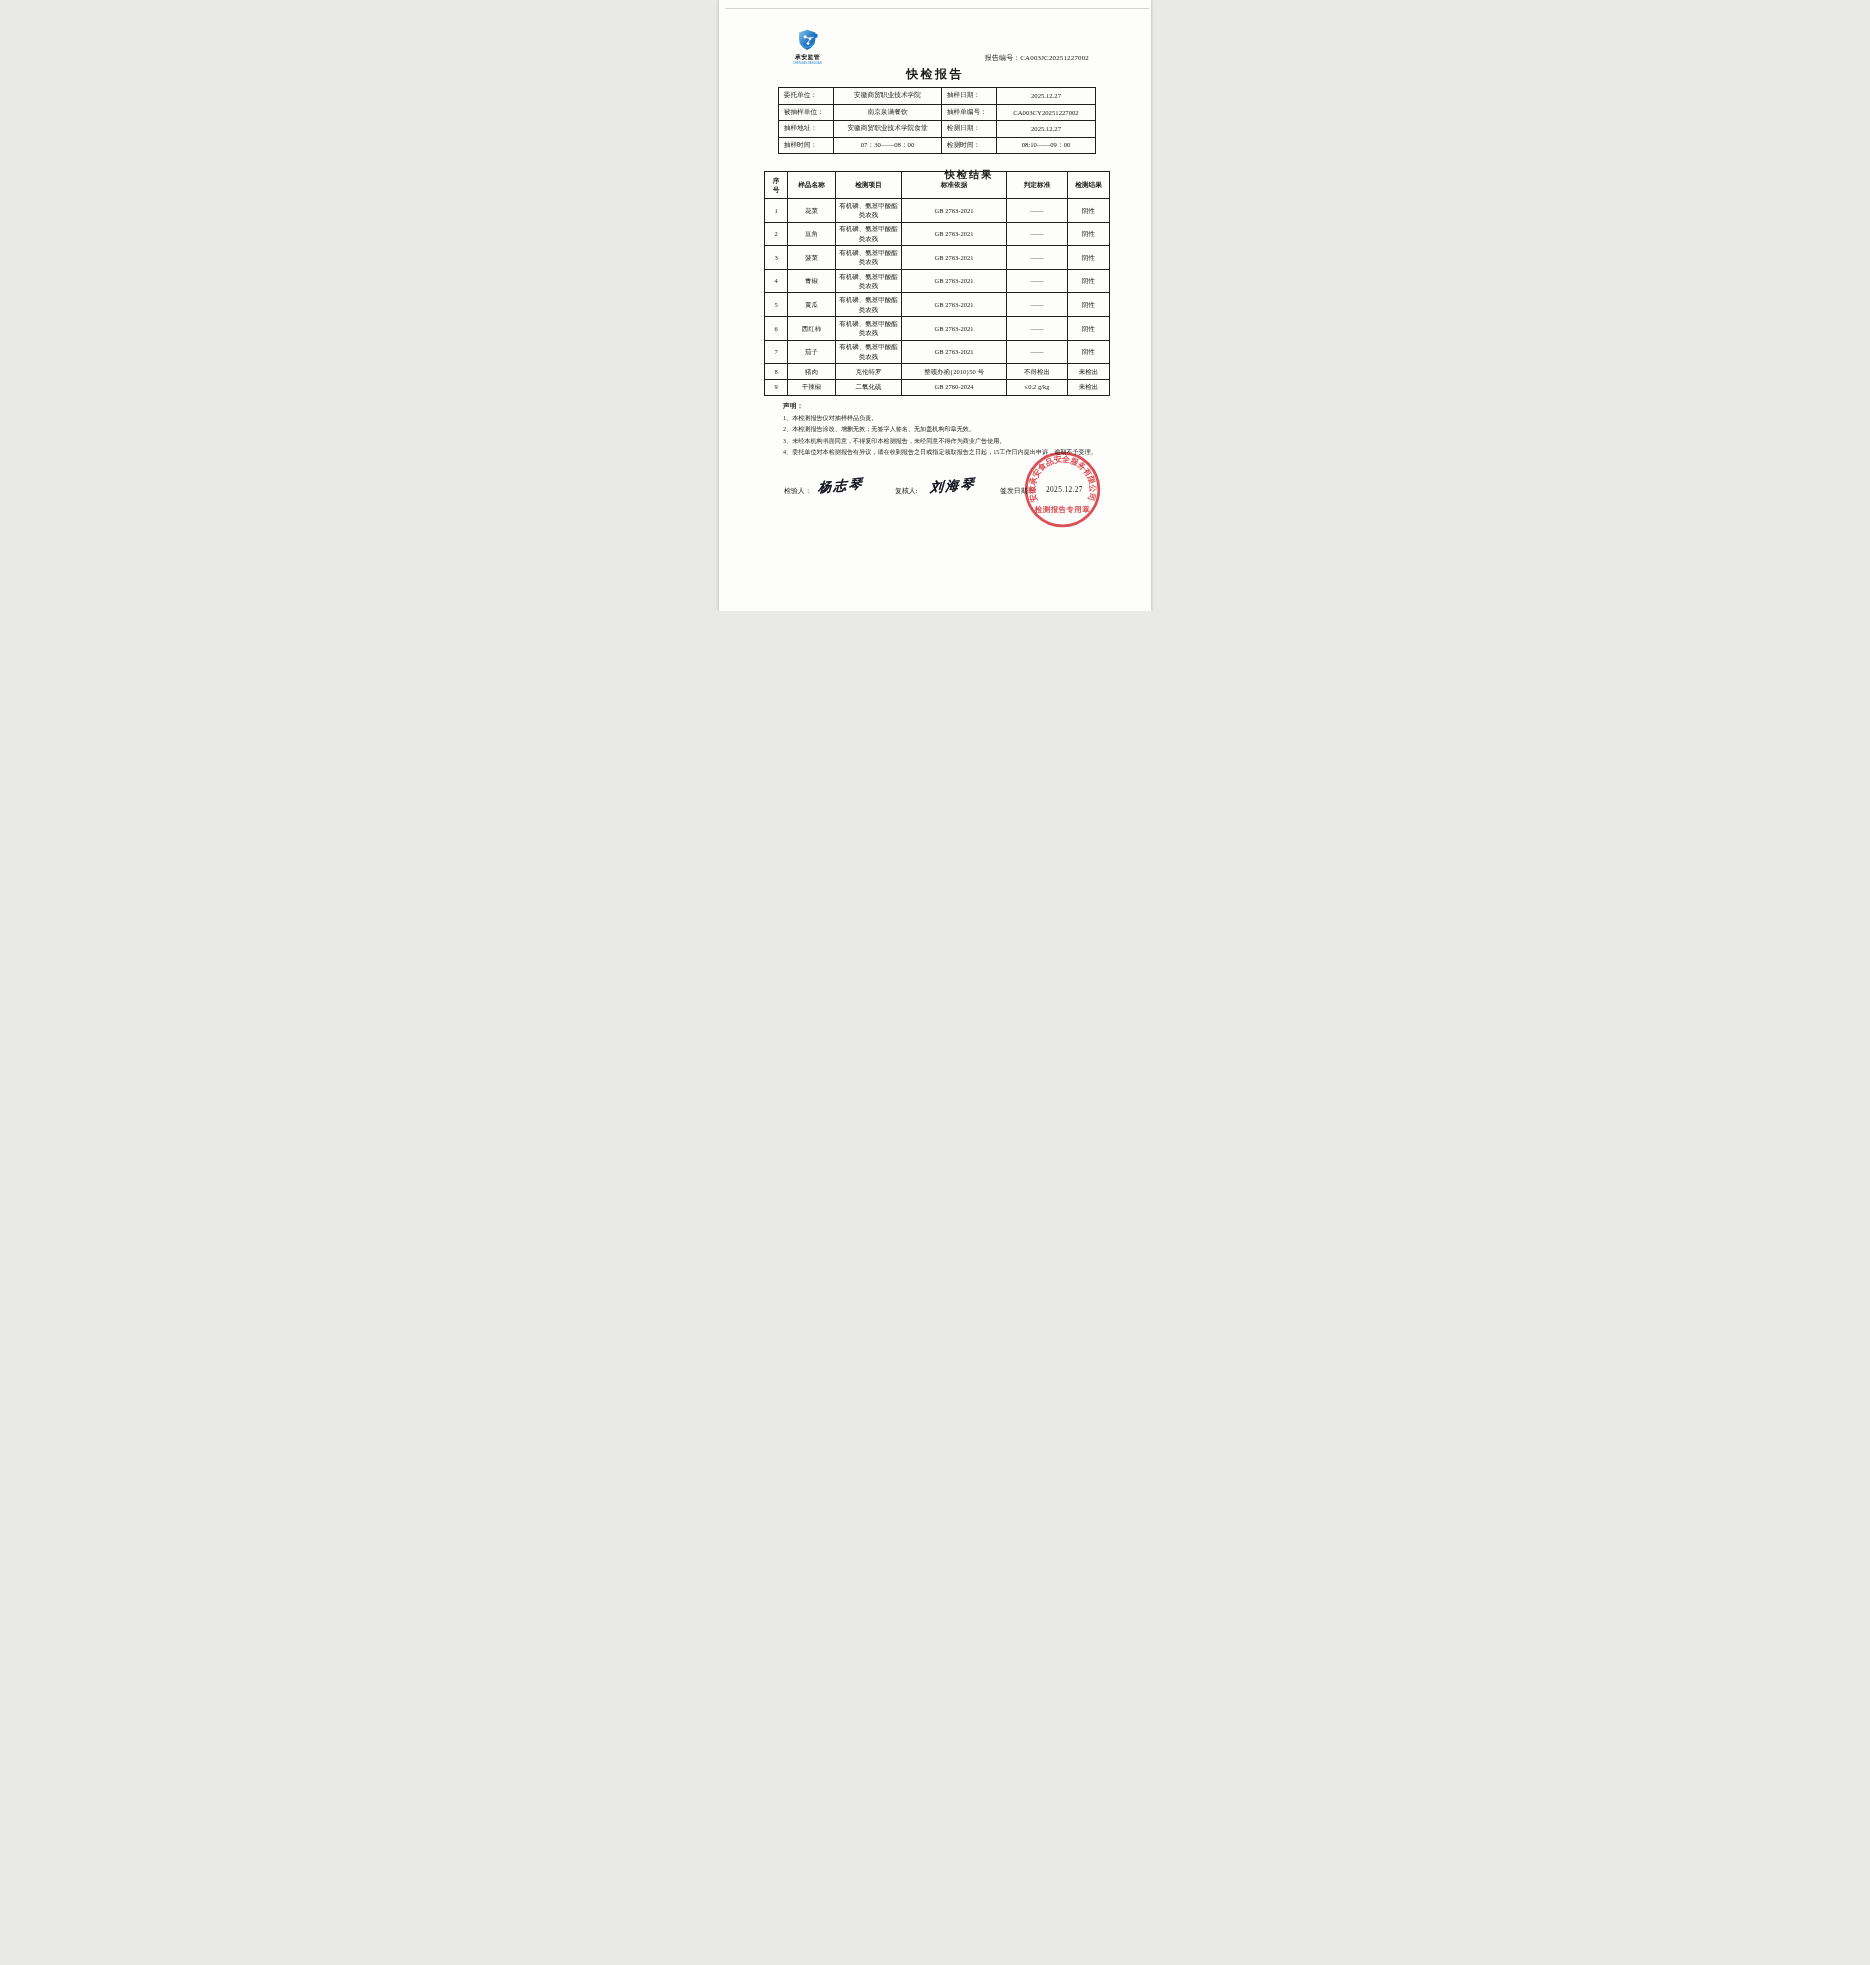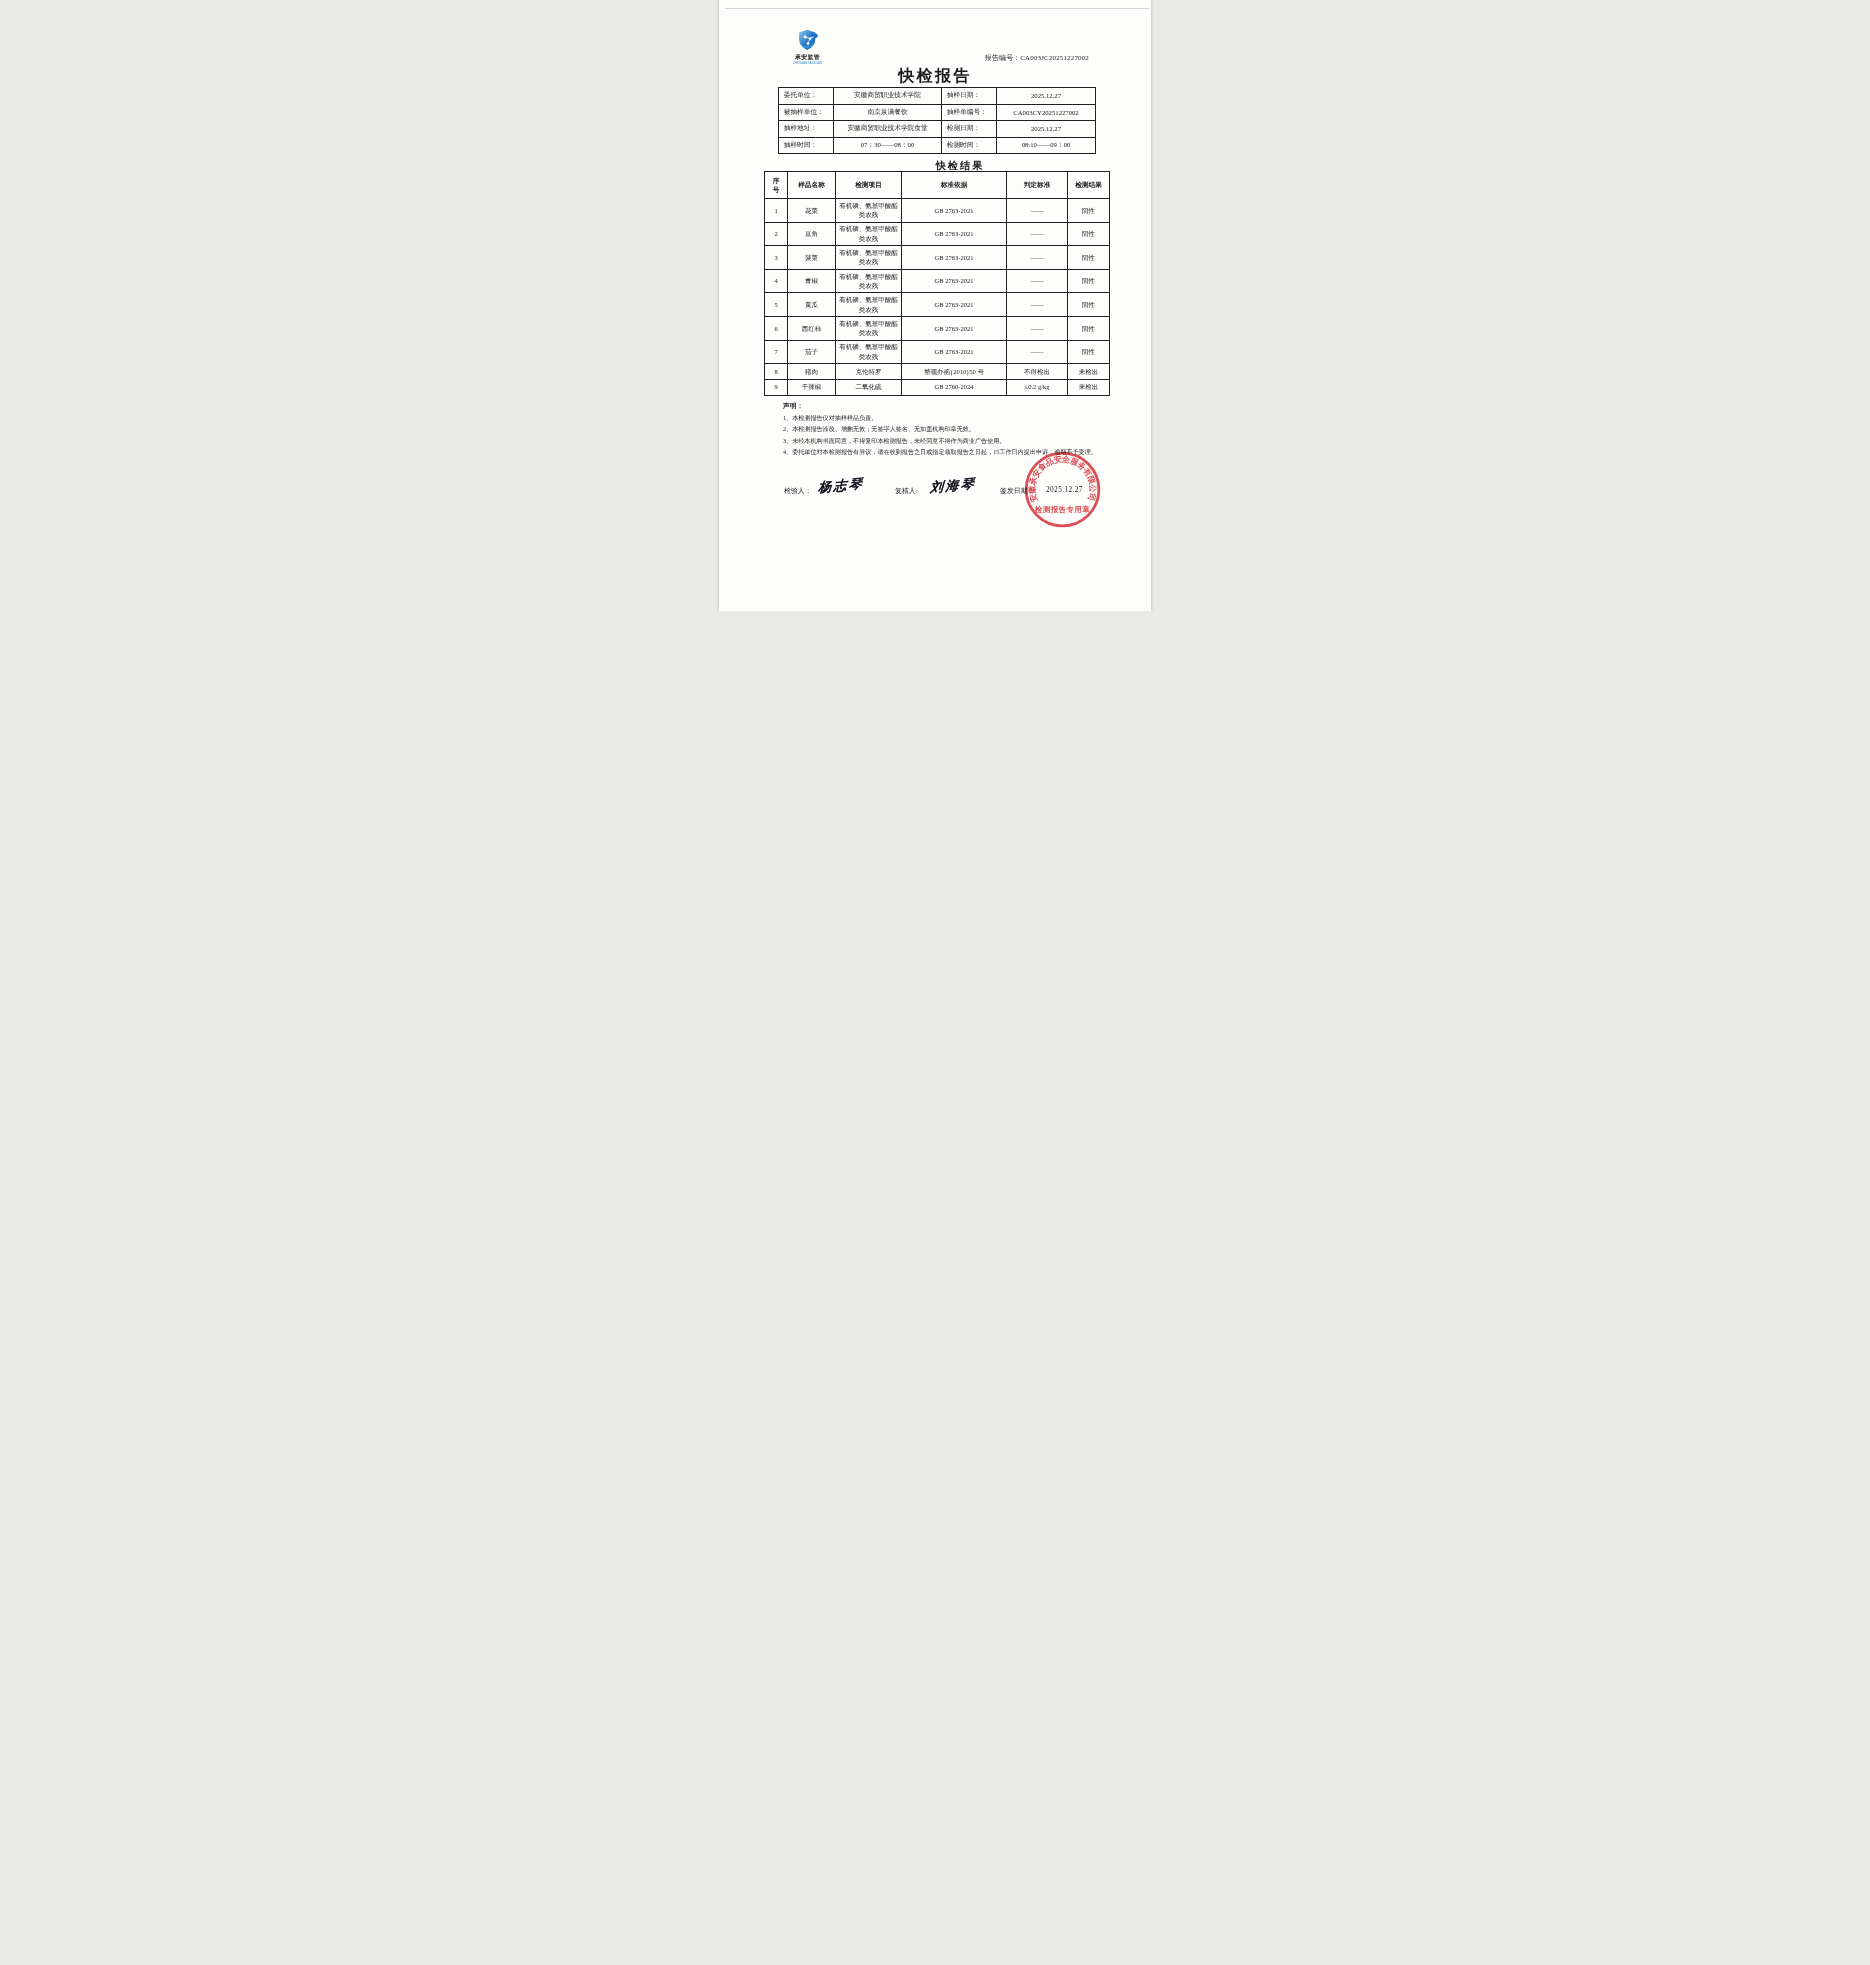--- a/index.html
+++ b/index.html
@@ -35,24 +35,24 @@
   .logo svg{display:block;margin:0 auto;}
   .logo-name{font-family:"Liberation Sans",sans-serif;font-weight:bold;font-size:5.9px;letter-spacing:0.4px;color:#151515;margin-top:0.8px;white-space:nowrap;}
   .logo-sub{font-family:"Liberation Sans",sans-serif;font-size:2.6px;letter-spacing:0.2px;color:#2b84c6;margin-top:0.4px;white-space:nowrap;}
   
   .report-no{
     position:absolute;left:236px;top:53px;width:134px;
     text-align:right;font-size:6.9px;letter-spacing:0.2px;white-space:nowrap;
   }
   .title{
     position:absolute;left:0;top:66px;width:432px;margin:0;
-    text-align:center;font-size:16px;font-weight:bold;letter-spacing:2.4px;
+    text-align:center;font-size:12px;font-weight:bold;letter-spacing:2.4px;
   }
   .subtitle{
-    position:absolute;left:0;top:156px;width:432px;margin:3px;
+    position:absolute;left:0;top:156px;width:432px;margin:12px;
     text-align:center;font-size:10.2px;font-weight:bold;letter-spacing:2px;padding-left:44px;
   }
   
   table{border-collapse:collapse;table-layout:fixed;}
   td,th{border:0.8px solid var(--border-dark);overflow:hidden;}
   .info-table{
     position:absolute;left:59px;top:87px;width:317px;
     border:1.2px solid var(--border-dark);
     font-size:6.7px;
   }

